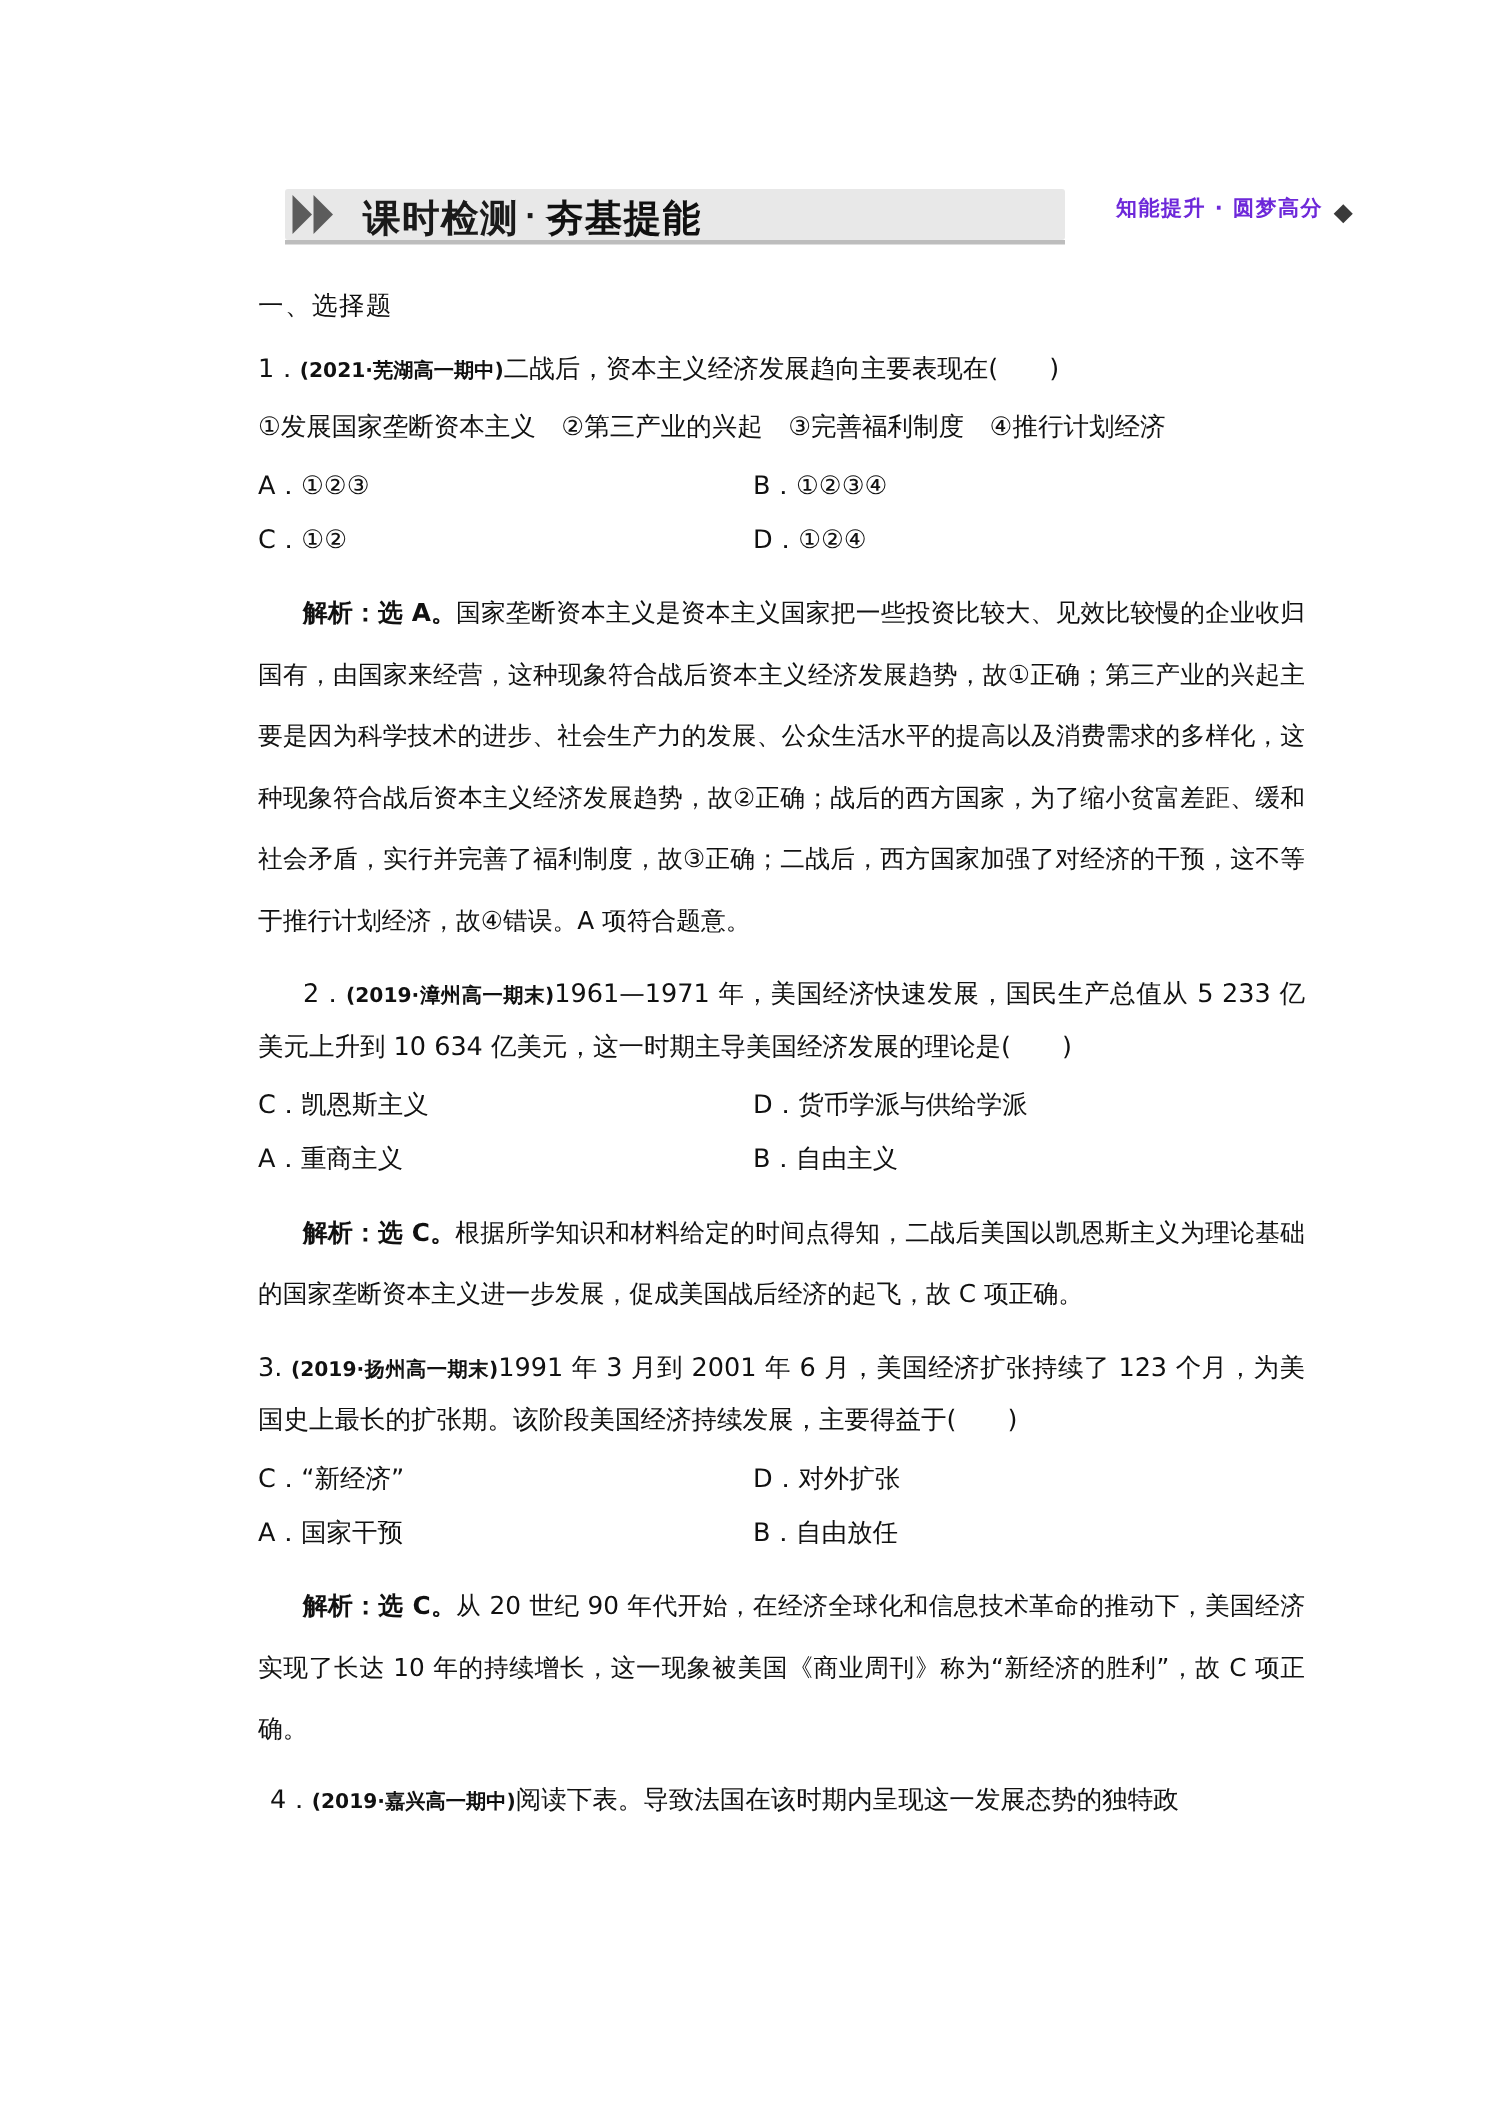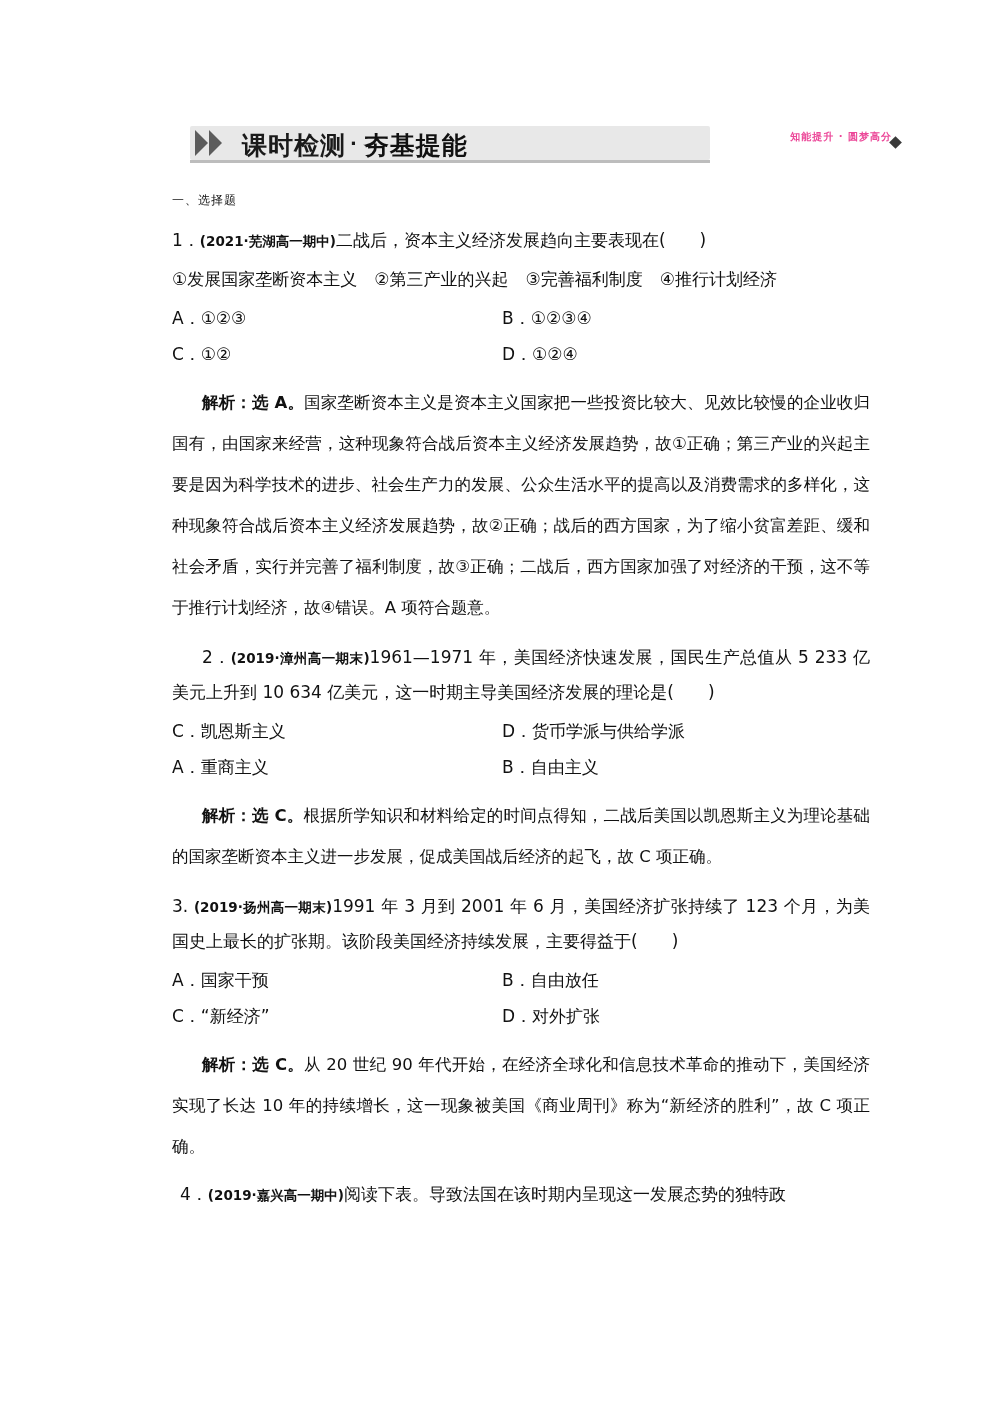--- a/index.html
+++ b/index.html
@@ -84,24 +84,24 @@
     content: "";
     position: absolute;
     left: 0; right: 0;
     top: 4px; bottom: 2px;
     background: #cfcfcf;
     z-index: -1;
     border-radius: 2px;
   }
   .header-right {
     position: absolute;
-    right: 8px;
+    right: 18px;
     top: 12px;
-    font-size: 10px;
-    color: #ec4899;
+    font-size: 14px;
+    color: #6d28d9;
     letter-spacing: 1px;
     font-weight: bold;
     white-space: nowrap;
   }
   .header-diamond {
     position: absolute;
     right: 0px;
     top: 20px;
     width: 9px;
     height: 9px;
@@ -110,21 +110,21 @@
   }
 
   
   .content {
     position: absolute;
     left: 150px;
     top: 180px;
     width: 720px;
   }
   .sec-title {
-    font-size: 12px;
+    font-size: 17px;
     margin: 12px 0 14px 22px;
     letter-spacing: 1px;
   }
   .q {
     font-size: 17px;
     line-height: 34px;
     margin: 0 0 4px 0;
     text-align: justify;
   }
   .q-num {
@@ -198,26 +198,26 @@
       <div class="opt-row">
         <div class="opt-a">A．重商主义</div>
         <div>B．自由主义</div>
       </div>
     </div>
     <div class="analysis indent"><span class="lead">解析：选 C。</span><span>根据所学知识和材料给定的时间点得知，二战后美国以凯恩斯主义为理论基础的国家垄断资本主义进一步发展，促成美国战后经济的起飞，故 C 项正确。</span></div>
 
     <div class="q" style="margin-left:22px;"><span class="q-num">3</span>. <span class="src">(2019·扬州高一期末)</span><span>1991 年 3 月到 2001 年 6 月，美国经济扩张持续了 123 个月，为美国史上最长的扩张期。该阶段美国经济持续发展，主要得益于(　　)</span></div>
     <div class="opts">
       <div class="opt-row">
+        <div class="opt-a">C．“新经济”</div>
+        <div>D．对外扩张</div>
+      </div>
+      <div class="opt-row">
         <div class="opt-a">A．国家干预</div>
         <div>B．自由放任</div>
       </div>
-      <div class="opt-row">
-        <div class="opt-a">C．“新经济”</div>
-        <div>D．对外扩张</div>
-      </div>
     </div>
     <div class="analysis indent"><span class="lead">解析：选 C。</span><span>从 20 世纪 90 年代开始，在经济全球化和信息技术革命的推动下，美国经济实现了长达 10 年的持续增长，这一现象被美国《商业周刊》称为“新经济的胜利”，故 C 项正确。</span></div>
 
     <div class="q" style="margin-left:30px; line-height:30px;"><span class="q-num">4</span>．<span class="src">(2019·嘉兴高一期中)</span><span>阅读下表。导致法国在该时期内呈现这一发展态势的独特政</span></div>
 
   </div>
 </div>
 
 </body></html>

